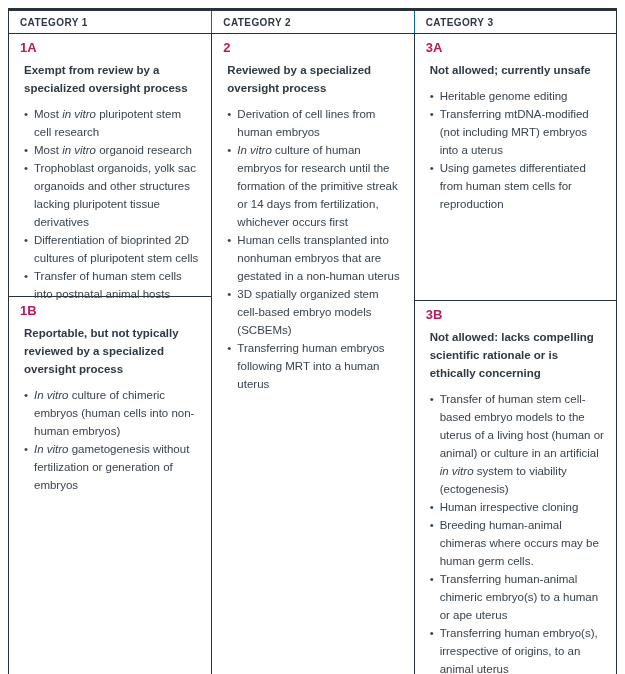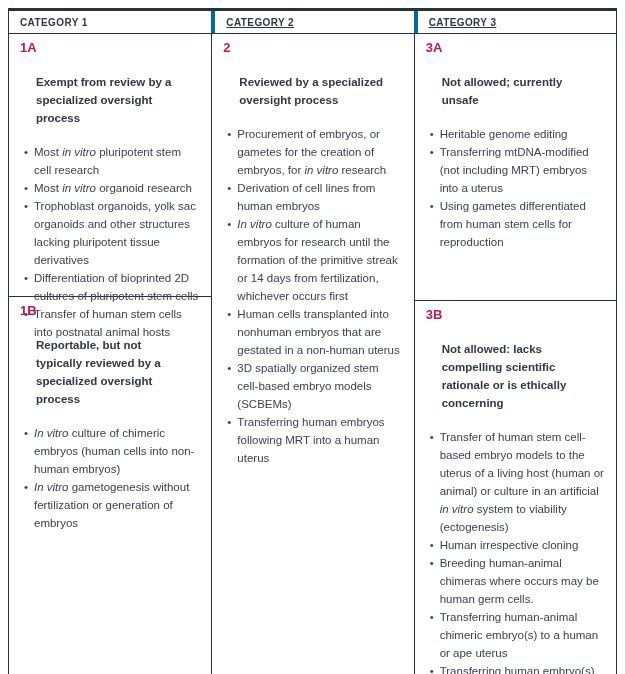--- a/index.html
+++ b/index.html
@@ -25,21 +25,21 @@
     border-bottom:1px solid #29323b;
   }
   .header-cell{
     box-sizing:border-box;
     padding:6px 10px 5px 11px;
     font-size:10px;
     font-weight:bold;
     letter-spacing:0.04em;
     color:#2e3844;
   }
-  .header-cell + .header-cell{border-left:4px solid #0369a1;text-decoration:underline;}
+  .header-cell + .header-cell{border-left:1px solid #0369a1;}
   .body-row{
     display:grid;
     grid-template-columns:1fr 1fr 1fr;
     min-height:621px;
   }
   .body-col{box-sizing:border-box;}
   .body-col + .body-col{border-left:1px solid #29323b;}
   .cell{
     box-sizing:border-box;
     padding:5px 6px 12px 11px;
@@ -52,21 +52,21 @@
     font-weight:bold;
     color:#be185d;
     margin:0 0 2px 0;
     line-height:18px;
   }
   .sec-heading{
     font-size:11.5px;
     font-weight:bold;
     color:#2f3944;
     line-height:18px;
-    margin:16px;
+    margin:4px;
   }
   ul.bullets{
     list-style:none;
     margin:8px 6px 0 0;
     padding:0 0 0 4px;
     font-size:11.5px;
     line-height:18px;
     color:#39434d;
   }
   ul.bullets li{
@@ -116,21 +116,20 @@
               <li><em>In vitro</em> gametogenesis without fertilization or generation of embryos</li>
             </ul>
         </section>
       </div>
 
       <div class="body-col">
         <section class="cell">
           <div class="sec-label">2</div>
           <div class="sec-heading">Reviewed by a specialized oversight process</div>
           <ul class="bullets">
-              <li>Procurement of embryos, or gametes for the creation of embryos, for <em>in vitro</em> research</li>
               <li>Derivation of cell lines from human embryos</li>
               <li><em>In vitro</em> culture of human embryos for research until the formation of the primitive streak or 14 days from fertilization, whichever occurs first</li>
               <li>Human cells transplanted into nonhuman embryos that are gestated in a non-human uterus</li>
               <li>3D spatially organized stem cell-based embryo models (SCBEMs)</li>
               <li>Transferring human embryos following MRT into a human uterus</li>
             </ul>
         </section>
       </div>
 
       <div class="body-col">

